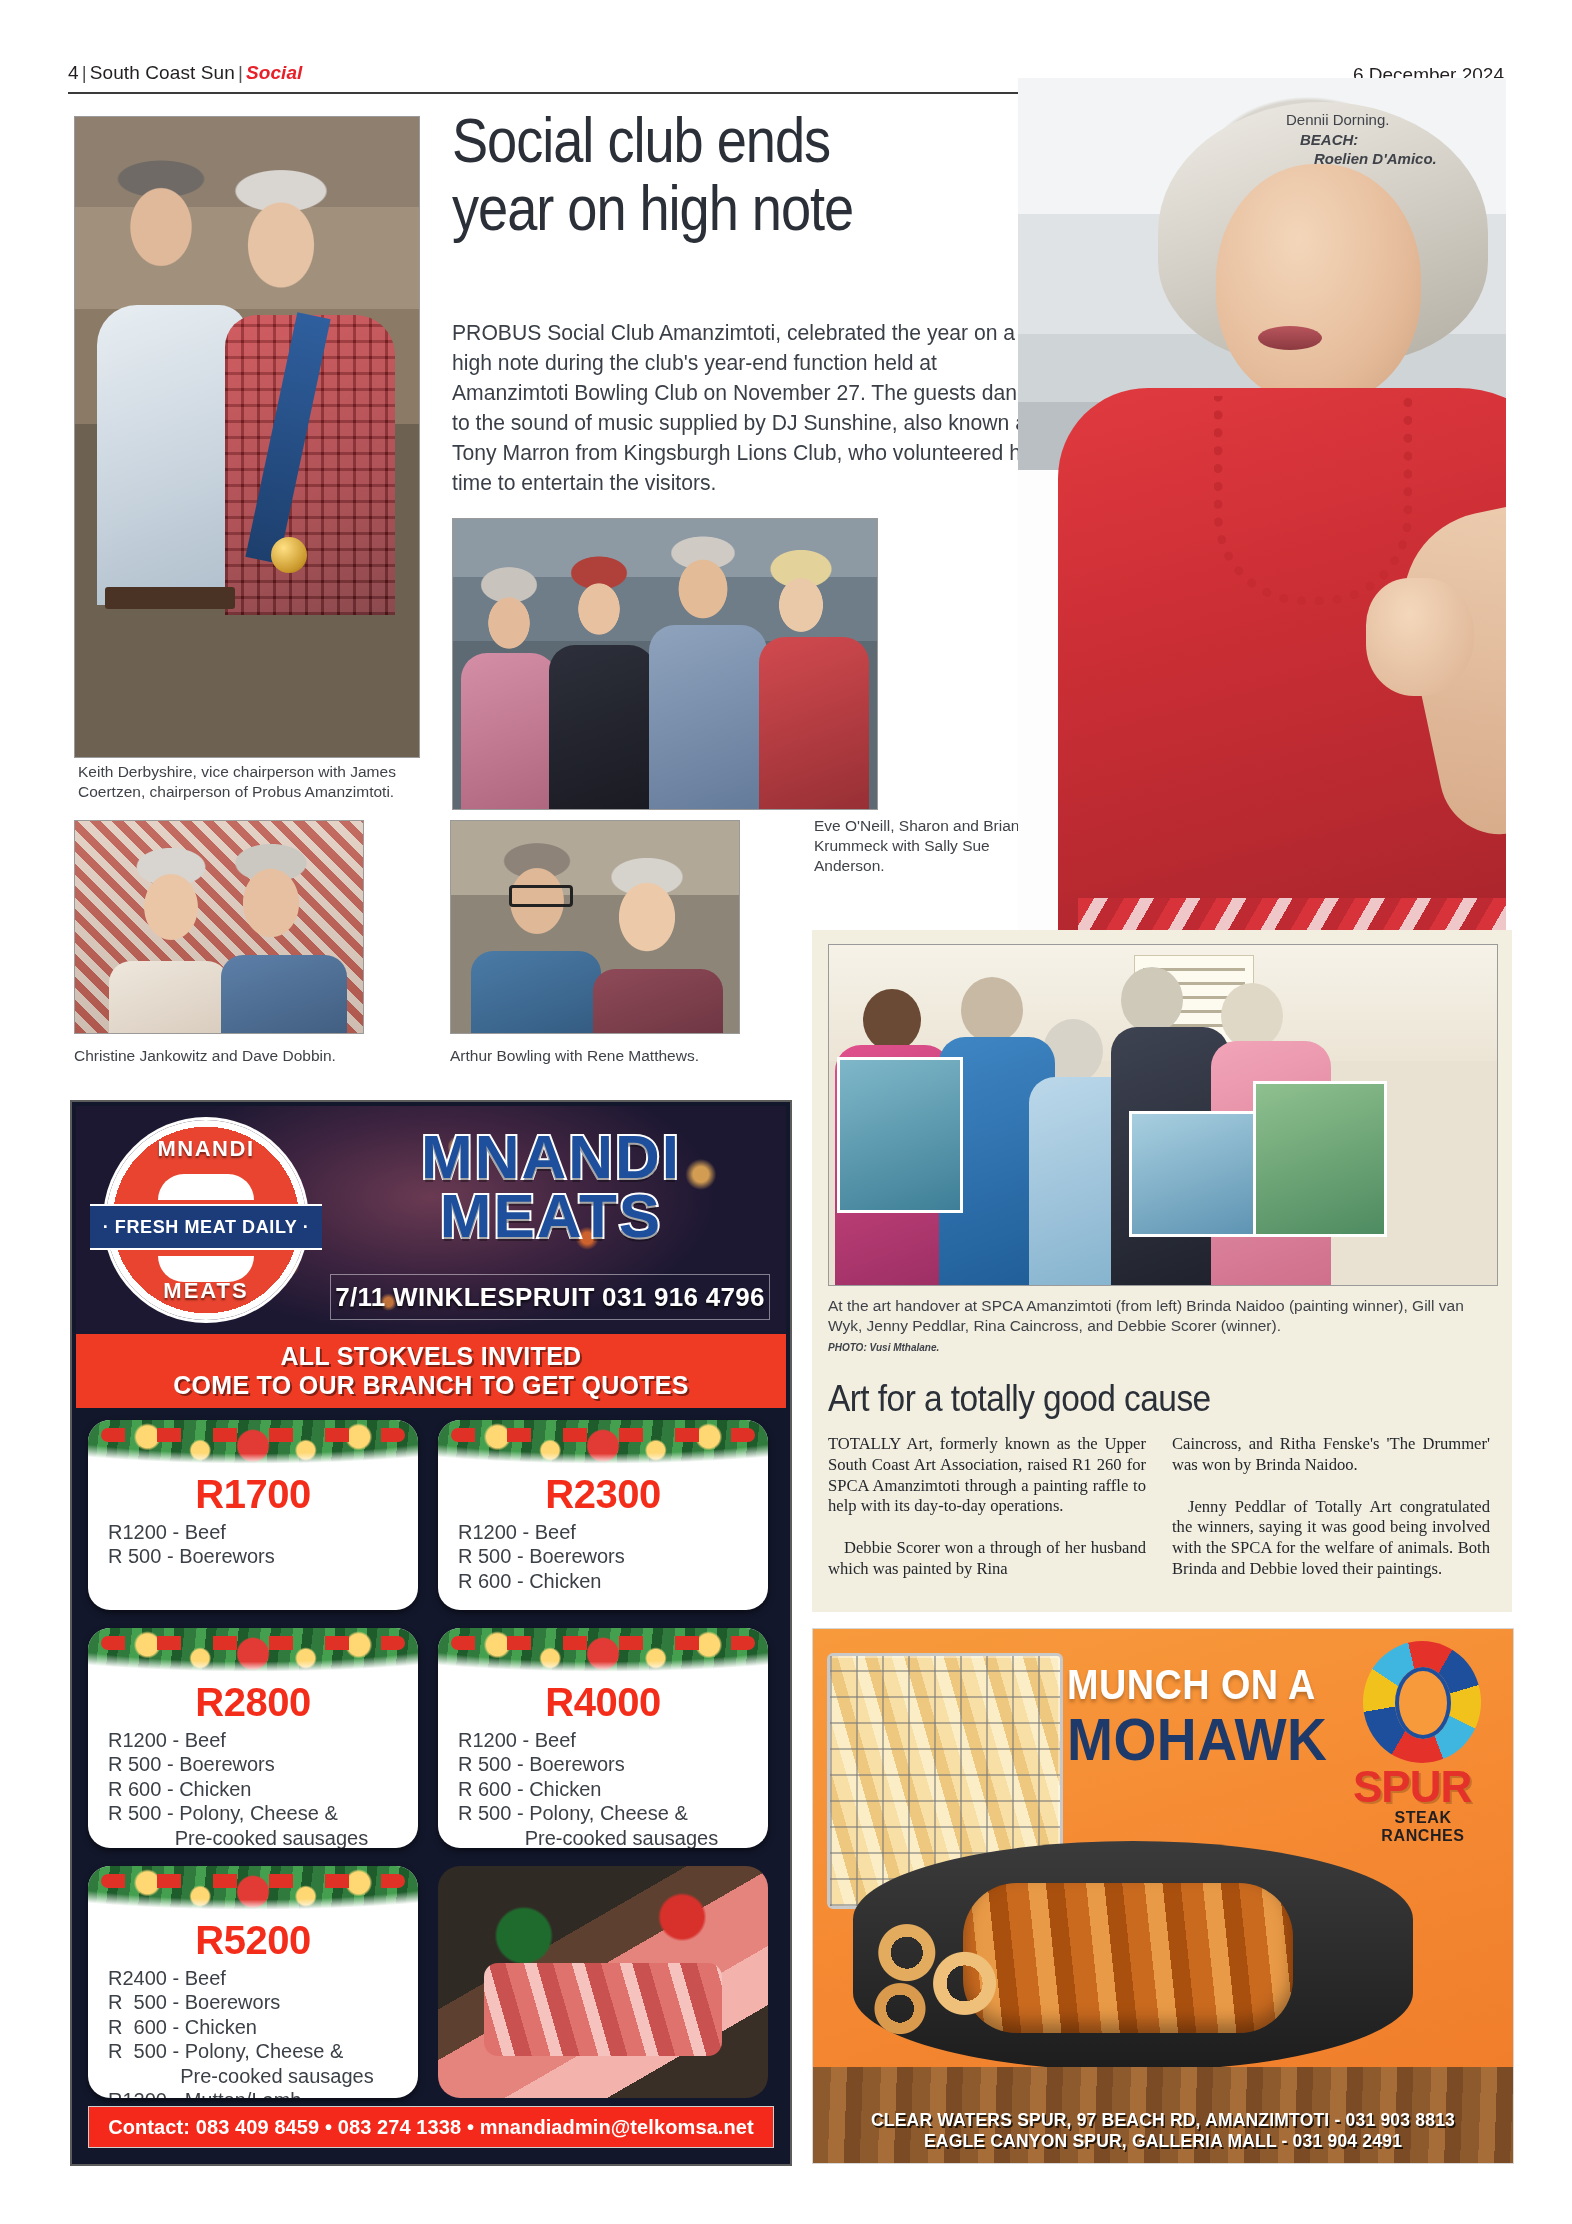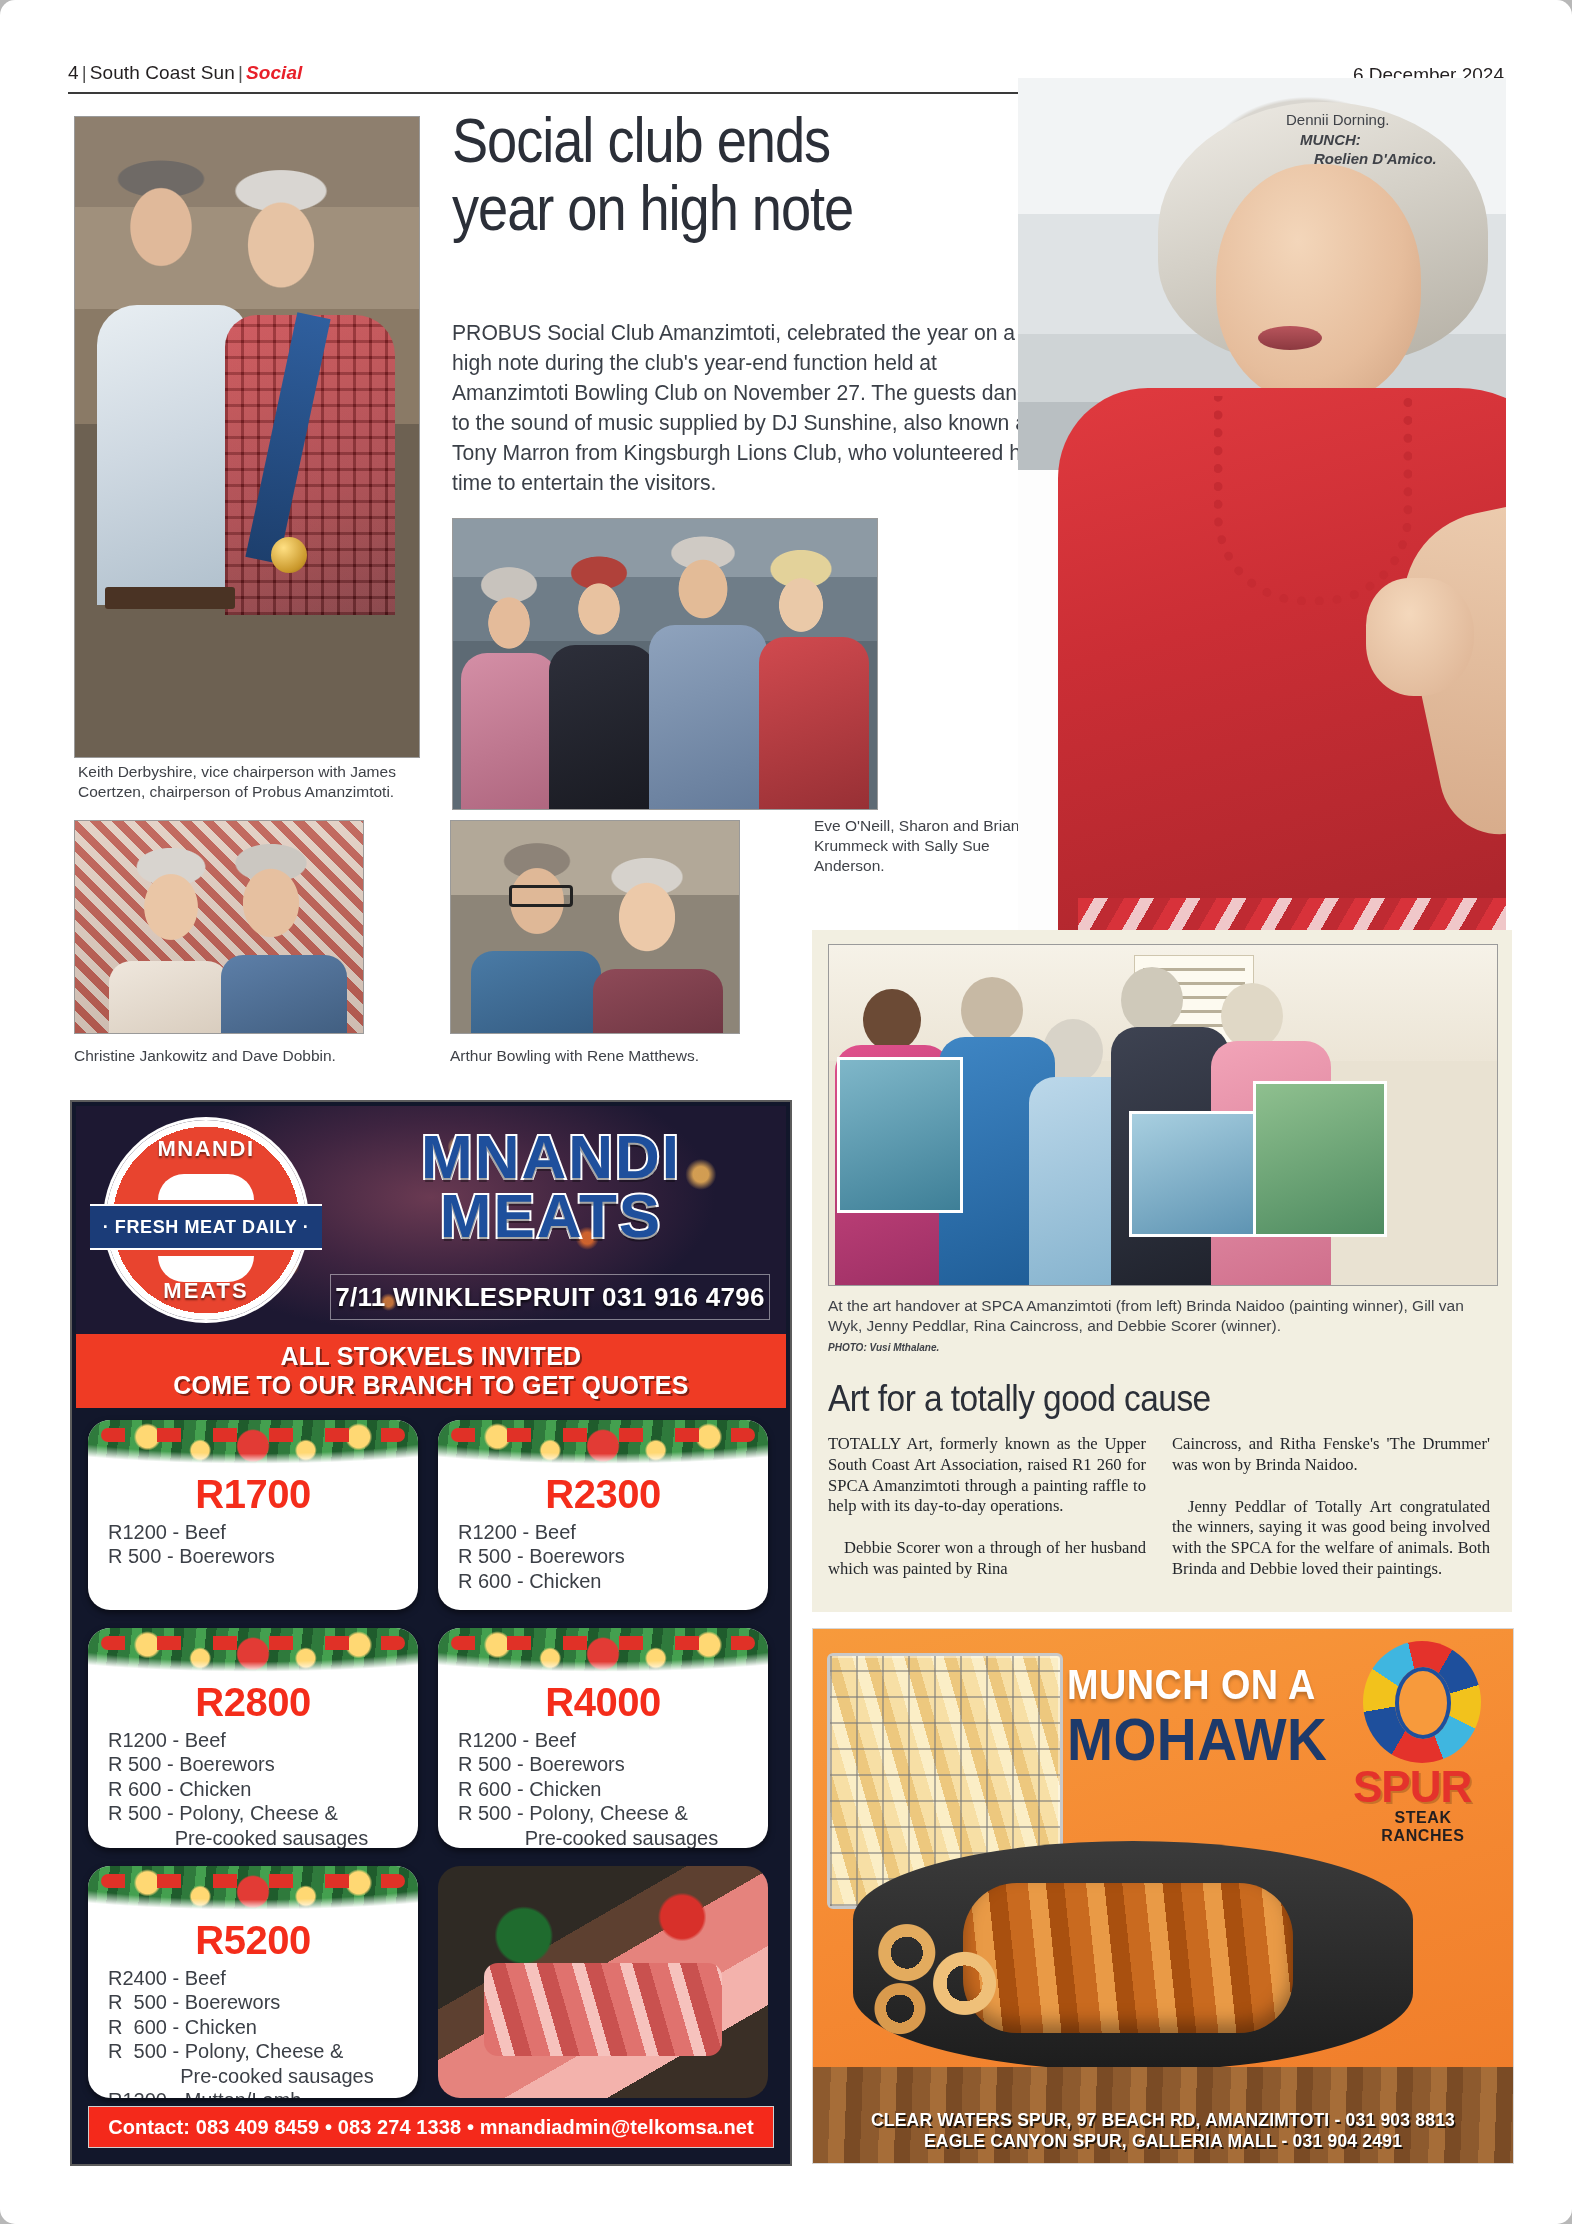--- a/index.html
+++ b/index.html
@@ -1,17 +1,17 @@
 <!DOCTYPE html>
 <html><head>
 <meta charset="utf-8">
 <style>
   html,body{margin:0;padding:0;background:#b8b8b8;}
   body{font-family:"Liberation Sans",sans-serif;}
-  .page{position:relative;width:1572px;height:2224px;background:#ffffff;overflow:hidden;border-radius:15px;}
+  .page{position:relative;width:1572px;height:2224px;background:#ffffff;overflow:hidden;}
 
   
   .masthead{position:absolute;left:68px;top:62px;width:1436px;height:30px;}
   .mast-left{position:absolute;left:0;top:0;font-size:19px;color:#231f20;letter-spacing:.1px;white-space:nowrap;}
   .mast-left .sep{color:#555;padding:0 3px;}
   .mast-social{color:#e8202a;font-style:italic;font-weight:bold;}
   .mast-date{position:absolute;right:0;top:2px;font-size:19px;color:#231f20;white-space:nowrap;}
   .mast-rule{position:absolute;left:68px;top:92px;width:1436px;height:2px;background:#3a3a3a;}
 
   
@@ -307,21 +307,21 @@
     <div class="face"></div>
     <div class="mouth"></div>
     <div class="top"></div>
     <div class="beads"></div>
     <div class="arm"></div>
     <div class="hand"></div>
     <div class="skirt"></div>
   </div>
   <div class="credit" style="left:1286px;top:110px;width:230px;">
     <div>Dennii Dorning.</div>
-    <div class="it" style="margin-left:14px">MUNCH:</div>
+    <div class="it" style="margin-left:14px">BEACH:</div>
     <div class="it" style="margin-left:28px">Roelien D'Amico.</div>
   </div>
 
   <div class="artpanel" style="left:812px;top:930px;width:700px;height:682px;"></div>
 
   <div class="photo p6" style="left:828px;top:944px;width:668px;height:340px;">
     <div class="ph-fill"></div>
     <div class="wall"></div>
     <div class="note">
       <i style="top:12px"></i>

